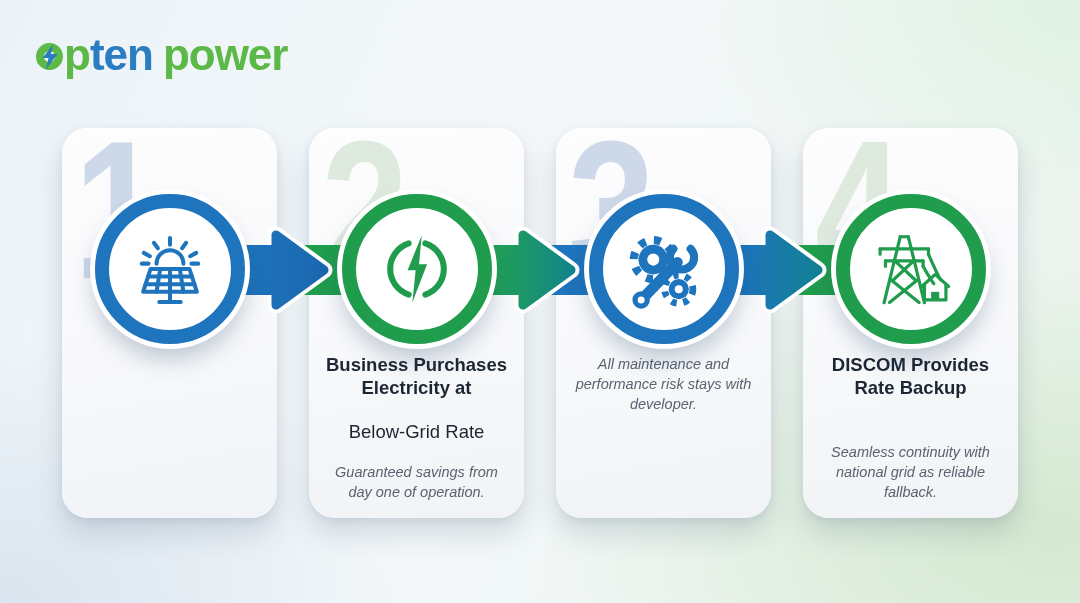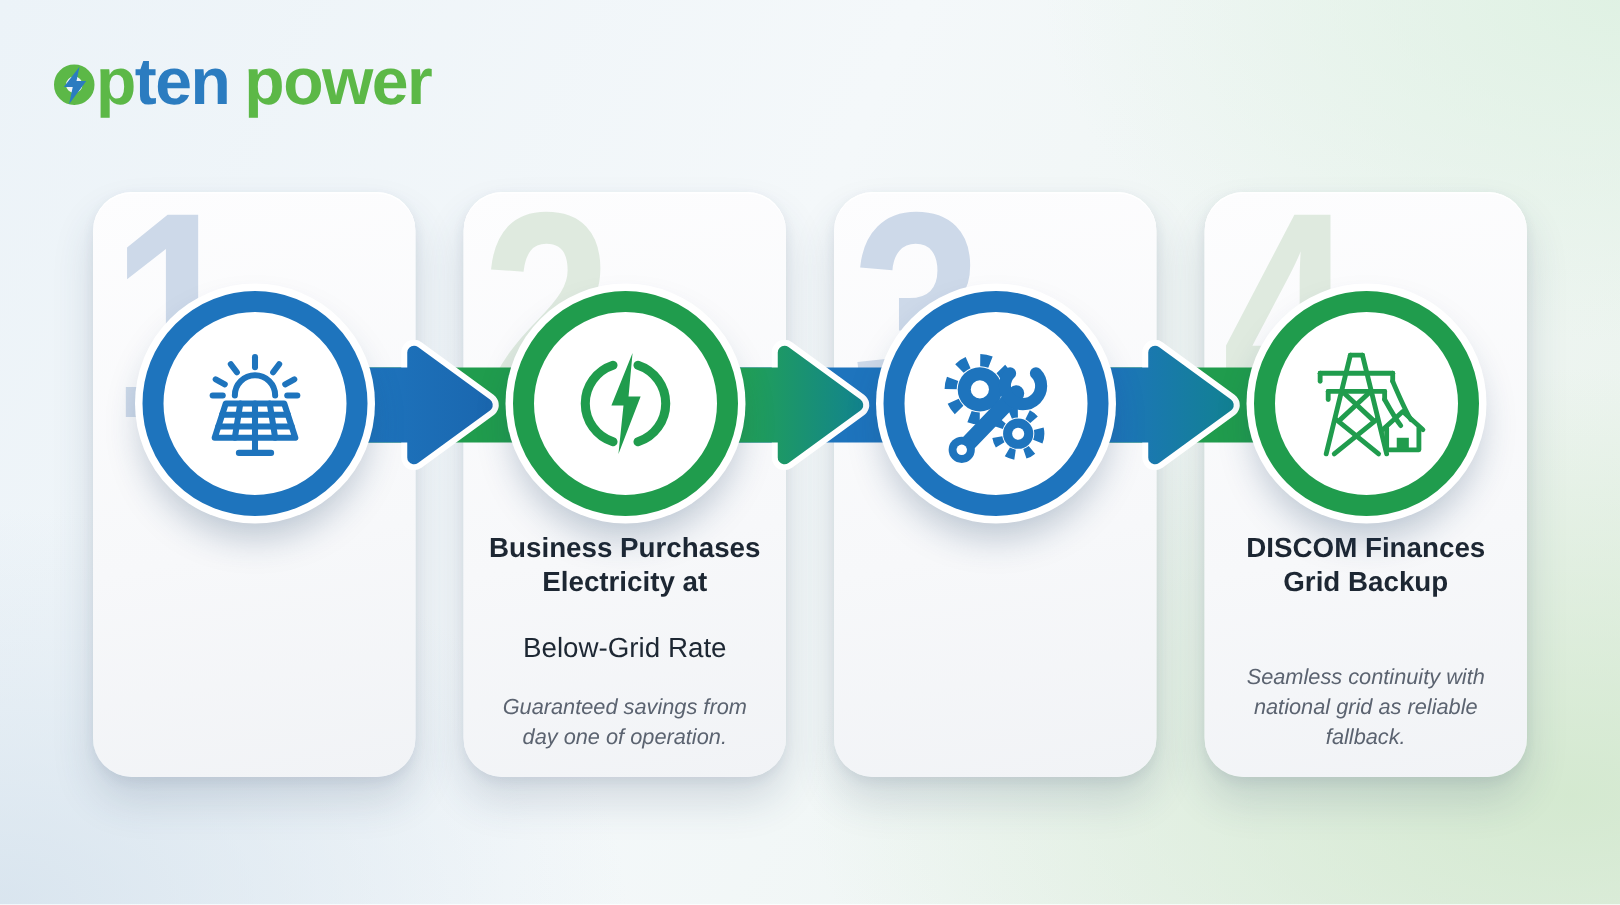--- a/index.html
+++ b/index.html
@@ -179,20 +179,21 @@
         <circle cx="43" cy="47" r="10.5" fill="none" stroke="currentColor" stroke-width="5" stroke-dasharray="4 5"></circle>
         <circle cx="43" cy="47" r="7.5" fill="currentColor"></circle>
         <circle cx="43" cy="47" r="3" fill="#fff"></circle>
         <line x1="17" y1="53" x2="42" y2="27" stroke="currentColor" stroke-width="8" stroke-linecap="round"></line>
         <path d="M39,17 a9,9 0 1 0 12.8,0" fill="none" stroke="currentColor" stroke-width="6" stroke-linecap="round"></path>
         <circle cx="15" cy="55" r="6.5" fill="currentColor"></circle>
         <circle cx="15" cy="55" r="2.6" fill="#fff"></circle>
       </svg>
     </div>
     <div class="card-text">
+      <p class="card-desc">All maintenance and performance risk stays with developer.</p>
     </div>
   </section>
 
   <section class="card card-4">
     <div class="step-num num-green">4</div>
     <div class="icon-circle accent-green">
       <svg width="86" height="86" viewBox="0 0 64 64" fill="none" stroke="currentColor" stroke-width="2.4" stroke-linecap="round" stroke-linejoin="round">
         <line x1="24" y1="8" x2="12" y2="57"></line>
         <line x1="30" y1="8" x2="42" y2="57"></line>
         <line x1="24" y1="8" x2="30" y2="8"></line>
@@ -207,18 +208,18 @@
         <line x1="17" y1="40" x2="38" y2="57"></line>
         <line x1="37" y1="40" x2="16" y2="57"></line>
         <path d="M45,21 q6,14 9,19"></path>
         <path d="M41,30 q5,9 8,13"></path>
         <path d="M40,45 l10,-9 10,9"></path>
         <path d="M42,44 v11 h16 v-11"></path>
         <rect x="47" y="49" width="6" height="6" fill="currentColor" stroke="none"></rect>
       </svg>
     </div>
     <div class="card-text">
-      <h2 class="card-title">DISCOM Finances Grid Backup</h2>
+      <h2 class="card-title">DISCOM Provides Rate Backup</h2>
       <p class="card-desc">Seamless continuity with national grid as reliable fallback.</p>
     </div>
   </section>
 
 </div>
 
 </body></html>

